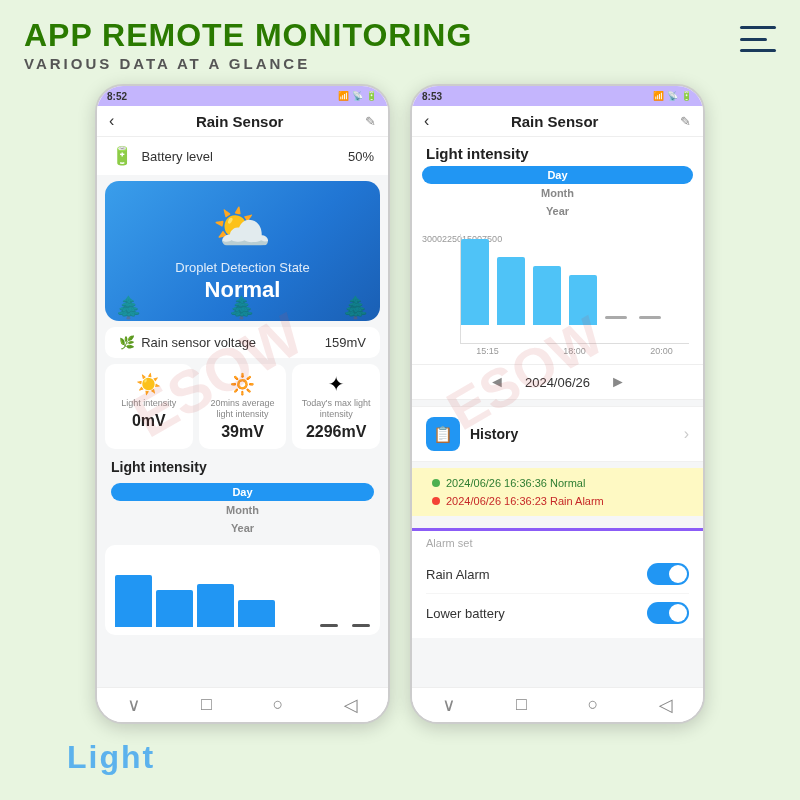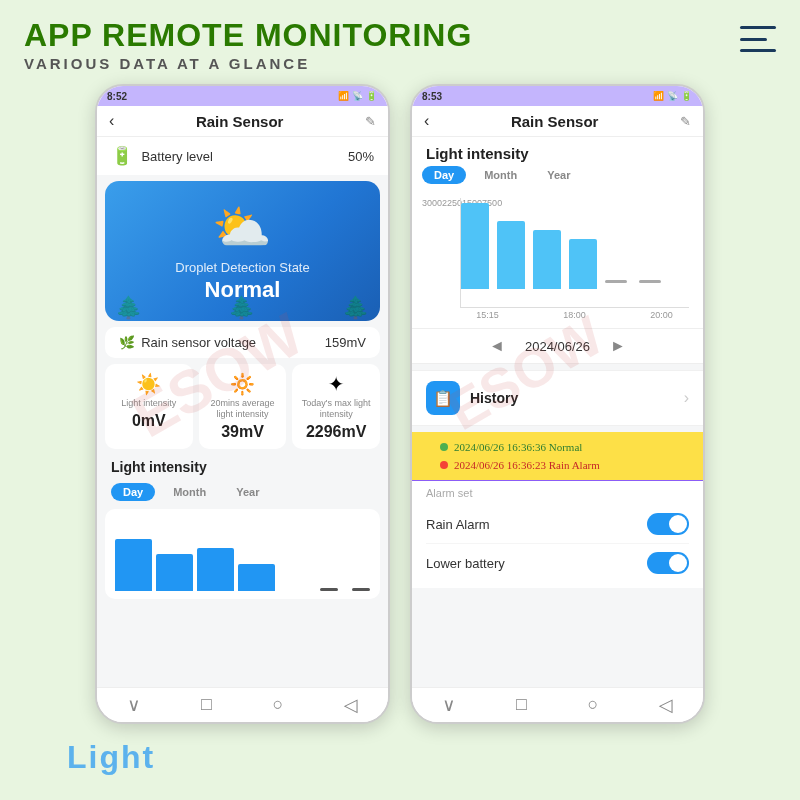--- a/index.html
+++ b/index.html
@@ -206,23 +206,23 @@
       font-size: 14px;
       font-weight: 700;
       color: #222;
       padding: 4px 14px 4px;
       background: #f5f6f7;
     }
 
     
     .tab-bar {
       display: flex;
-      gap: 6px;
       padding: 4px 14px;
       background: #f5f6f7;
+      flex-direction: column;
     }
     .tab-btn {
       padding: 3px 12px;
       border-radius: 14px;
       font-size: 11px;
       font-weight: 600;
       cursor: pointer;
       border: none;
     }
     .tab-btn.active { background: #2196f3; color: #fff; }
@@ -354,43 +354,42 @@
       background: #2196f3;
       border-radius: 8px;
       display: flex; align-items: center; justify-content: center;
       color: #fff; font-size: 16px;
     }
     .history-label { font-size: 14px; font-weight: 600; color: #222; }
     .history-arrow { font-size: 16px; color: #ccc; }
 
     
     .log-entries {
-      background: #fde047;
-      padding: 6px 28px;
-      font-family: Liberation Serif, serif;
+      background: #fef9c3;
+      padding: 6px 20px;
     }
     .log-entry {
       font-size: 12px;
       padding: 3px 0;
       display: flex;
       align-items: center;
       gap: 6px;
     }
     .log-dot { width: 8px; height: 8px; border-radius: 50%; flex-shrink: 0; }
     .log-dot.green { background: #4caf50; }
     .log-dot.red { background: #f44336; }
     .log-text-green { color: #2e7d32; font-size: 11px; }
     .log-text-red { color: #c62828; font-size: 11px; }
 
     
     .alarm-section {
       background: #fff;
-      margin-top: 0;
+      margin-top: 12px;
       padding: 6px 14px;
-      border-top: 1px solid #8b5cf6;
+      border-top: 3px solid #8b5cf6;
     }
     .alarm-label { font-size: 11px; color: #aaa; margin-bottom: 6px; }
     .alarm-row {
       display: flex;
       align-items: center;
       justify-content: space-between;
       padding: 8px 0;
       border-bottom: 1px solid #f5f5f5;
       font-size: 13px;
       color: #333;

